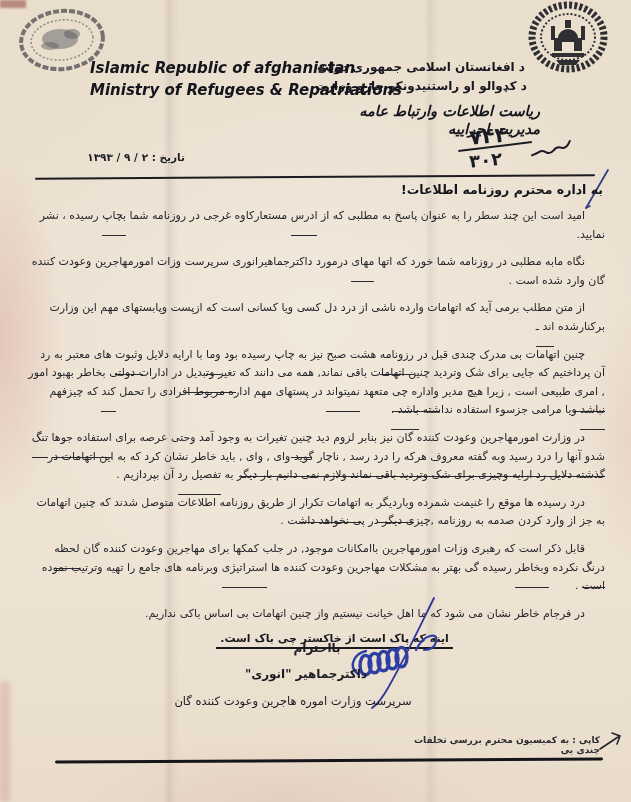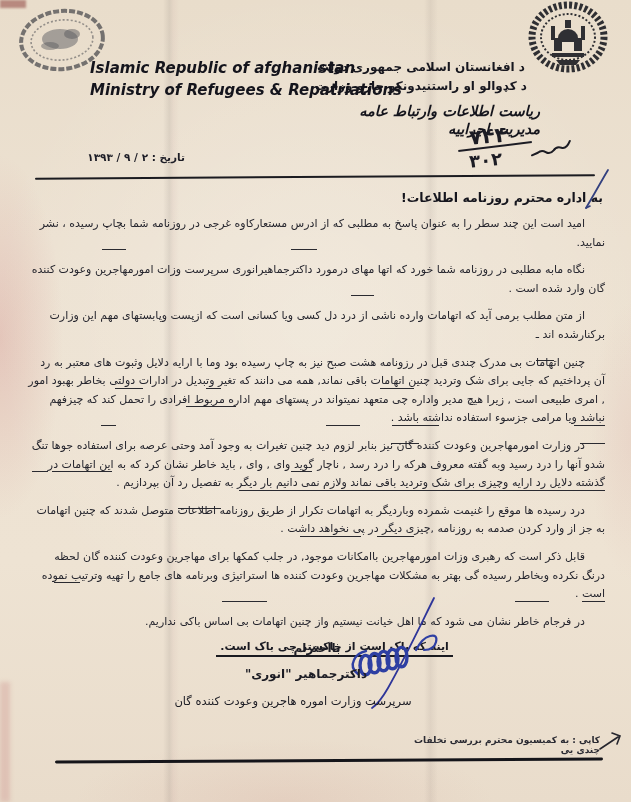--- a/index.html
+++ b/index.html
@@ -39,24 +39,24 @@
   .ref-top { font-size:21px; font-weight:bold; letter-spacing:3px; margin-left:18px; }
   .ref-divider { width:74px; height:0; border-bottom:2.5px solid #1c1c24; margin:-2px 0 0 6px; transform:rotate(-2deg); }
   .ref-bottom { font-size:18px; font-weight:bold; letter-spacing:4px; margin:1px 0 0 16px; }
   .ref-squiggle { position:absolute; left:78px; top:16px; }
   .date-line { position:absolute; top:151px; left:35px; width:150px; direction:rtl; text-align:right;
     font-size:10.5px; font-weight:bold; color:#1d1d26; }
   .top-rule { position:absolute; top:176px; left:35px; width:560px; height:2px; background:#1b1b20; transform:rotate(-.35deg); border-radius:2px; }
   .tick-mark { position:absolute; left:584px; top:168px; }
 
   
-  .body-text { position:absolute; top:188px; left:28px; width:577px; direction:rtl; text-align:right; }
+  .body-text { position:absolute; top:180px; left:28px; width:577px; direction:rtl; text-align:right; }
   .salutation { font-size:12.5px; font-weight:bold; color:#15151d; margin:2px 2px 10px 0; }
   .para { font-size:11px; line-height:18.6px; margin:0 0 9px 0; text-indent:20px; color:#26262e; }
-  .para .u { border-bottom:1.6px solid #2a2a30; padding-bottom:19px; }
+  .para .u { border-bottom:1.6px solid #2a2a30; padding-bottom:13px; }
   .proverb { width:fit-content; margin:3px auto 0; transform:translateX(18px); direction:rtl;
     font-size:11px; font-weight:bold; color:#1a1a22; border-bottom:2.2px solid #1a1a20; padding:0 4px 2px; }
 
   
   .sig-respect { position:absolute; top:641px; left:272px; width:90px; text-align:center; direction:rtl;
     font-size:12px; font-weight:bold; color:#1c1c24; }
   .sig-name { position:absolute; top:667px; left:236px; width:140px; text-align:center; direction:rtl;
     font-size:12px; font-weight:bold; color:#1c1c24; }
   .sig-title { position:absolute; top:694px; left:168px; width:250px; text-align:center; direction:rtl;
     font-size:11.5px; font-weight:normal; color:#1c1c24; }

